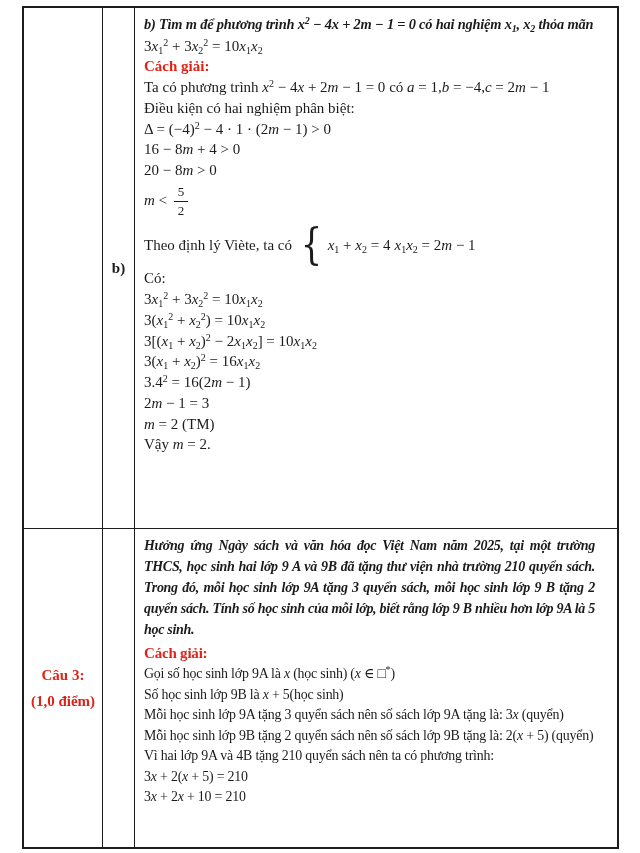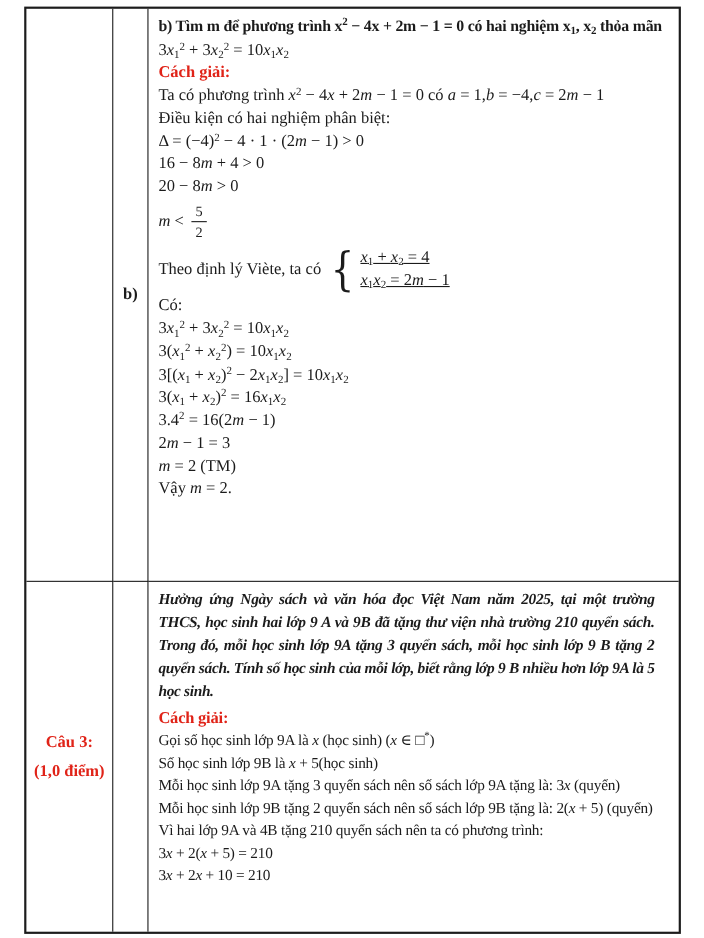--- a/index.html
+++ b/index.html
@@ -16,39 +16,39 @@
   .b-r{border-right:1.5px solid #1c1c1c;}
   .b-b{border-bottom:1.5px solid #1c1c1c;}
   .part-cell{display:flex;align-items:center;justify-content:center;}
   .part-label{font-weight:bold;font-size:15px;}
   .qcell{display:flex;flex-direction:column;align-items:center;justify-content:center;gap:9px;}
   .qcell span{color:var(--red);font-weight:bold;font-size:15px;text-align:center;}
   .content{padding:7px 10px 4px 9px;}
   .content-r2{padding:6px 22px 4px 9px;}
   .ln{margin:3.5px 0;font-size:15px;line-height:1.15;white-space:nowrap;}
   .content-r2 .ln{margin:4.5px 0;font-size:13.9px;letter-spacing:-0.2px;}
-  .title{font-weight:bold;font-size:14.4px;letter-spacing:-0.2px;margin:1px 0 5px 0;}
+  .title{font-weight:bold;font-style:italic;font-size:14.4px;letter-spacing:-0.2px;margin:1px 0 5px 0;}
   .para{
     font-weight:bold;font-style:italic;font-size:14px;line-height:21px;
     text-align:justify;letter-spacing:-0.3px;margin:0 0 4px 0;
   }
   .red{color:var(--red);font-weight:bold;font-size:15px;}
   .content-r2 .red{font-size:15px;}
   .mi{font-style:italic;}
   sup{font-size:10px;vertical-align:5px;line-height:0;}
   sub{font-size:10px;vertical-align:-3px;line-height:0;}
   .frac{display:inline-block;vertical-align:middle;text-align:center;font-size:13px;line-height:1.1;margin:2px 3px;}
   .frac .ft{display:block;border-bottom:1.3px solid #1b1b1b;padding:0 4px 2px;}
   .frac .fb{display:block;padding-top:2px;}
   .sys{display:flex;align-items:center;margin:4px 0;}
   .sys .brace{
     font-size:42px;font-weight:400;line-height:1;margin:0 3px 0 6px;
     transform:scaleX(0.8);font-family:"DejaVu Serif",serif;
   }
-  .sys .eqs{display:flex;flex-direction:column;gap:4px;font-size:15px;text-decoration:underline;}
+  .sys .eqs{display:flex;flex-direction:row;gap:4px;font-size:15px;}
 </style>
 </head>
 <body>
 
 <div>
   <div class="doc-table">
 
     <div class="cell b-r b-b"></div>
     <div class="cell b-r b-b part-cell">
       <span class="part-label">b)</span>

